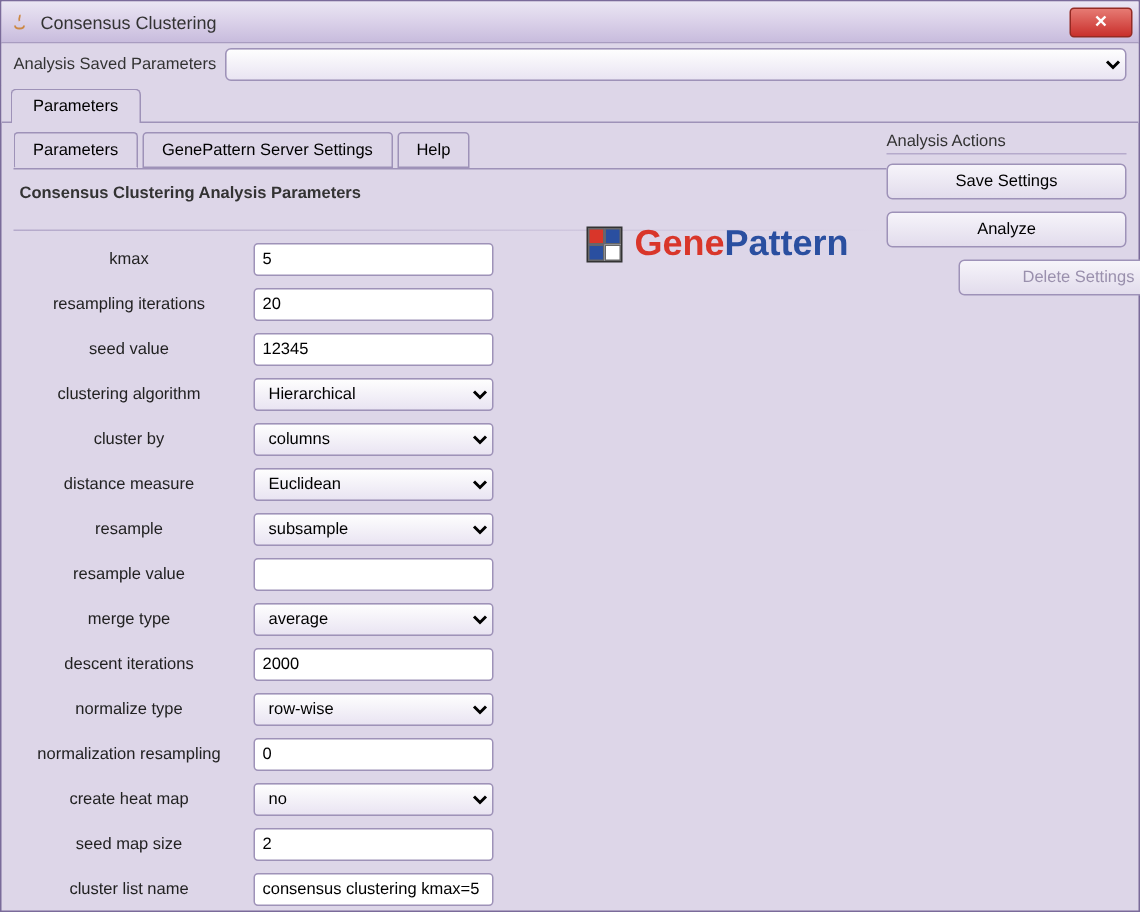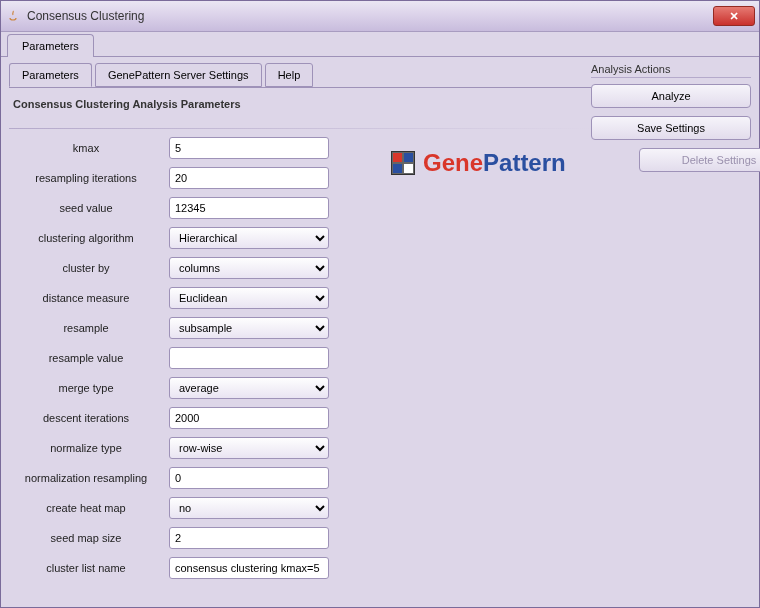--- a/index.html
+++ b/index.html
@@ -10,25 +10,25 @@
   background: #fff;
 }
 .window {
   width: 760px;
   height: 608px;
   background: #ddd6e8;
   border: 1px solid #7a6b9a;
   position: relative;
 }
 .titlebar {
-  height: 16px;
+  height: 28px;
   background: linear-gradient(to bottom, #eae6f3, #dcd3ea 45%, #c8bcdd);
   display: flex;
   align-items: center;
-  padding: 15px 4px;
+  padding: 0 4px;
   border-bottom: 1px solid #a89cc0;
 }
 .titlebar .java-icon {
   width: 16px; height: 16px; margin-right: 6px;
   display:flex; align-items:center; justify-content:center;
   font-size:12px; color:#c84;
 }
 .titlebar .title { color:#333; font-size:12px; }
 .titlebar .close-btn {
   margin-left:auto;
@@ -179,20 +179,26 @@
           <path d="M4 9c0 1 1 2 3 2s3-1 3-2" fill="none" stroke="#c84" stroke-width="1.2"></path>
           <path d="M7 2c1 1-1 2 0 4" fill="none" stroke="#c84" stroke-width="1.2"></path>
         </svg>
     </span>
     <span class="title">Consensus Clustering</span>
     <div class="close-btn">
       <span>✕</span>
     </div>
   </div>
 
+  <div class="saved-row">
+    <label>Analysis Saved Parameters</label>
+    <select>
+      <option></option>
+    </select>
+  </div>
 
   <div class="tab-strip1">
     <div class="tab1">
       <span>Parameters</span>
     </div>
   </div>
 
   <div class="main-area">
     <div class="left-col">
 
@@ -249,22 +255,22 @@
         <input type="text" value="2" style="">
 
         <label>cluster list name</label>
         <input type="text" value="consensus clustering kmax=5" style="">
       </div>
     </div>
 
     <div class="right-col">
       <div class="actions-title">Analysis Actions</div>
       <div class="actions-line"></div>
+      <button class="action-btn">Save Settings</button>
       <button class="action-btn">Analyze</button>
-      <button class="action-btn">Save Settings</button>
       <button class="action-btn" disabled="">Delete Settings</button>
     </div>
   </div>
 
   <div class="logo-area">
     <div class="gp-icon">
       <div class="gp-red"></div>
         <div class="gp-blue"></div>
       <div class="gp-blue"></div>
         <div class="gp-white"></div>

